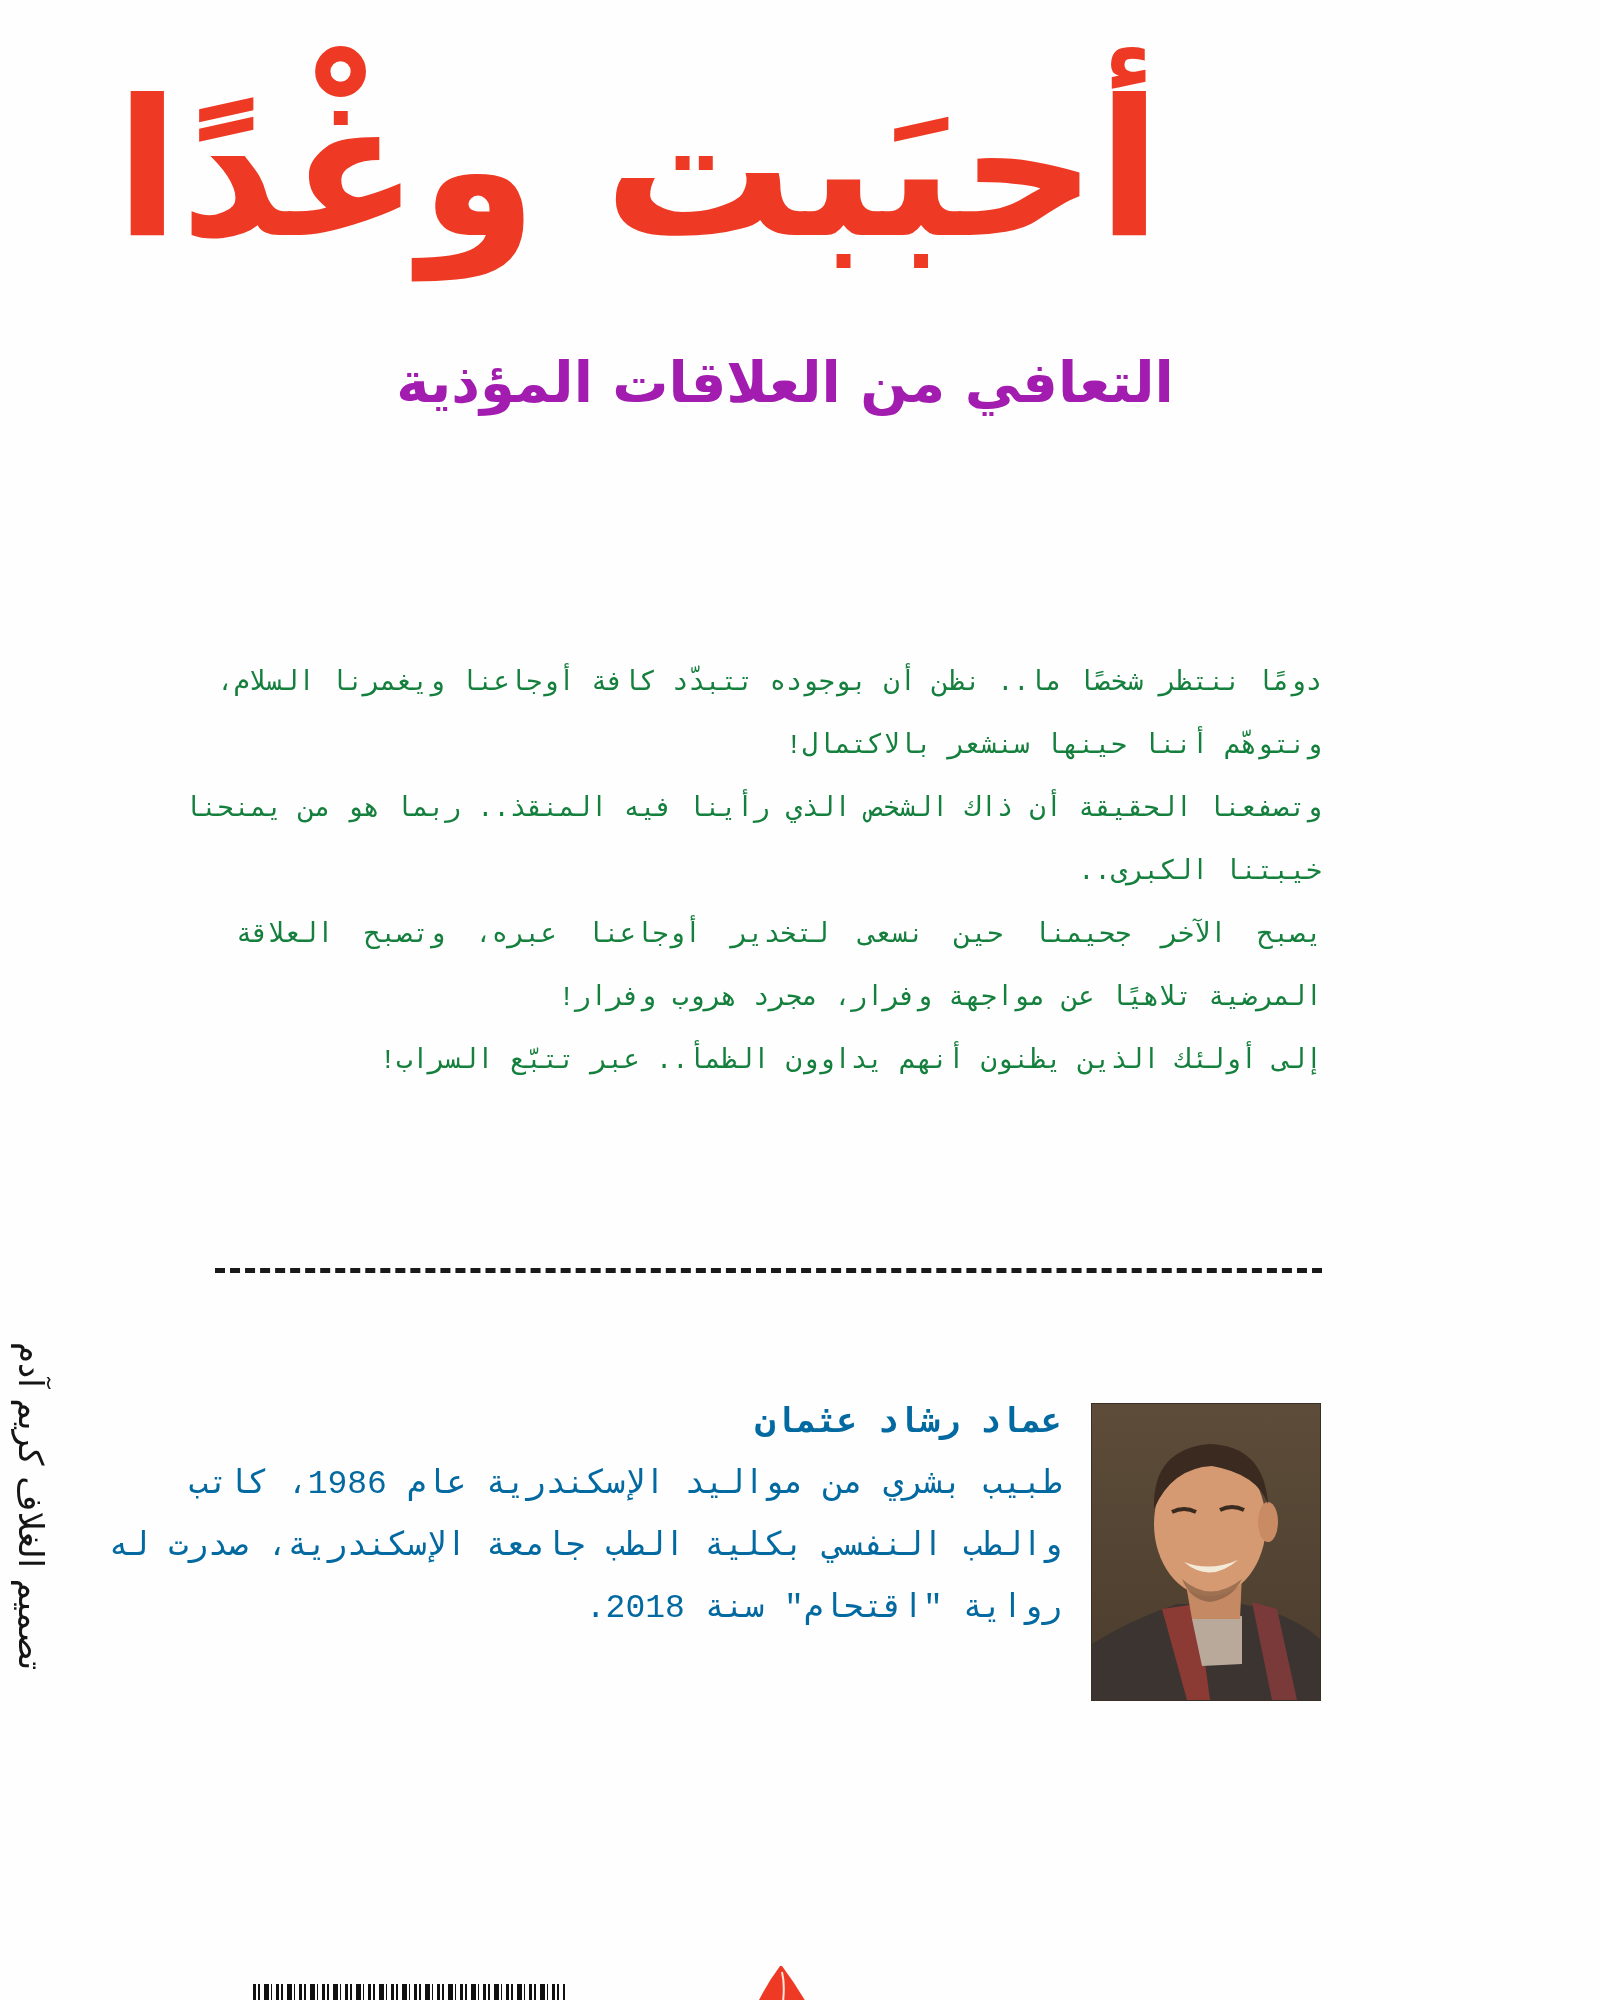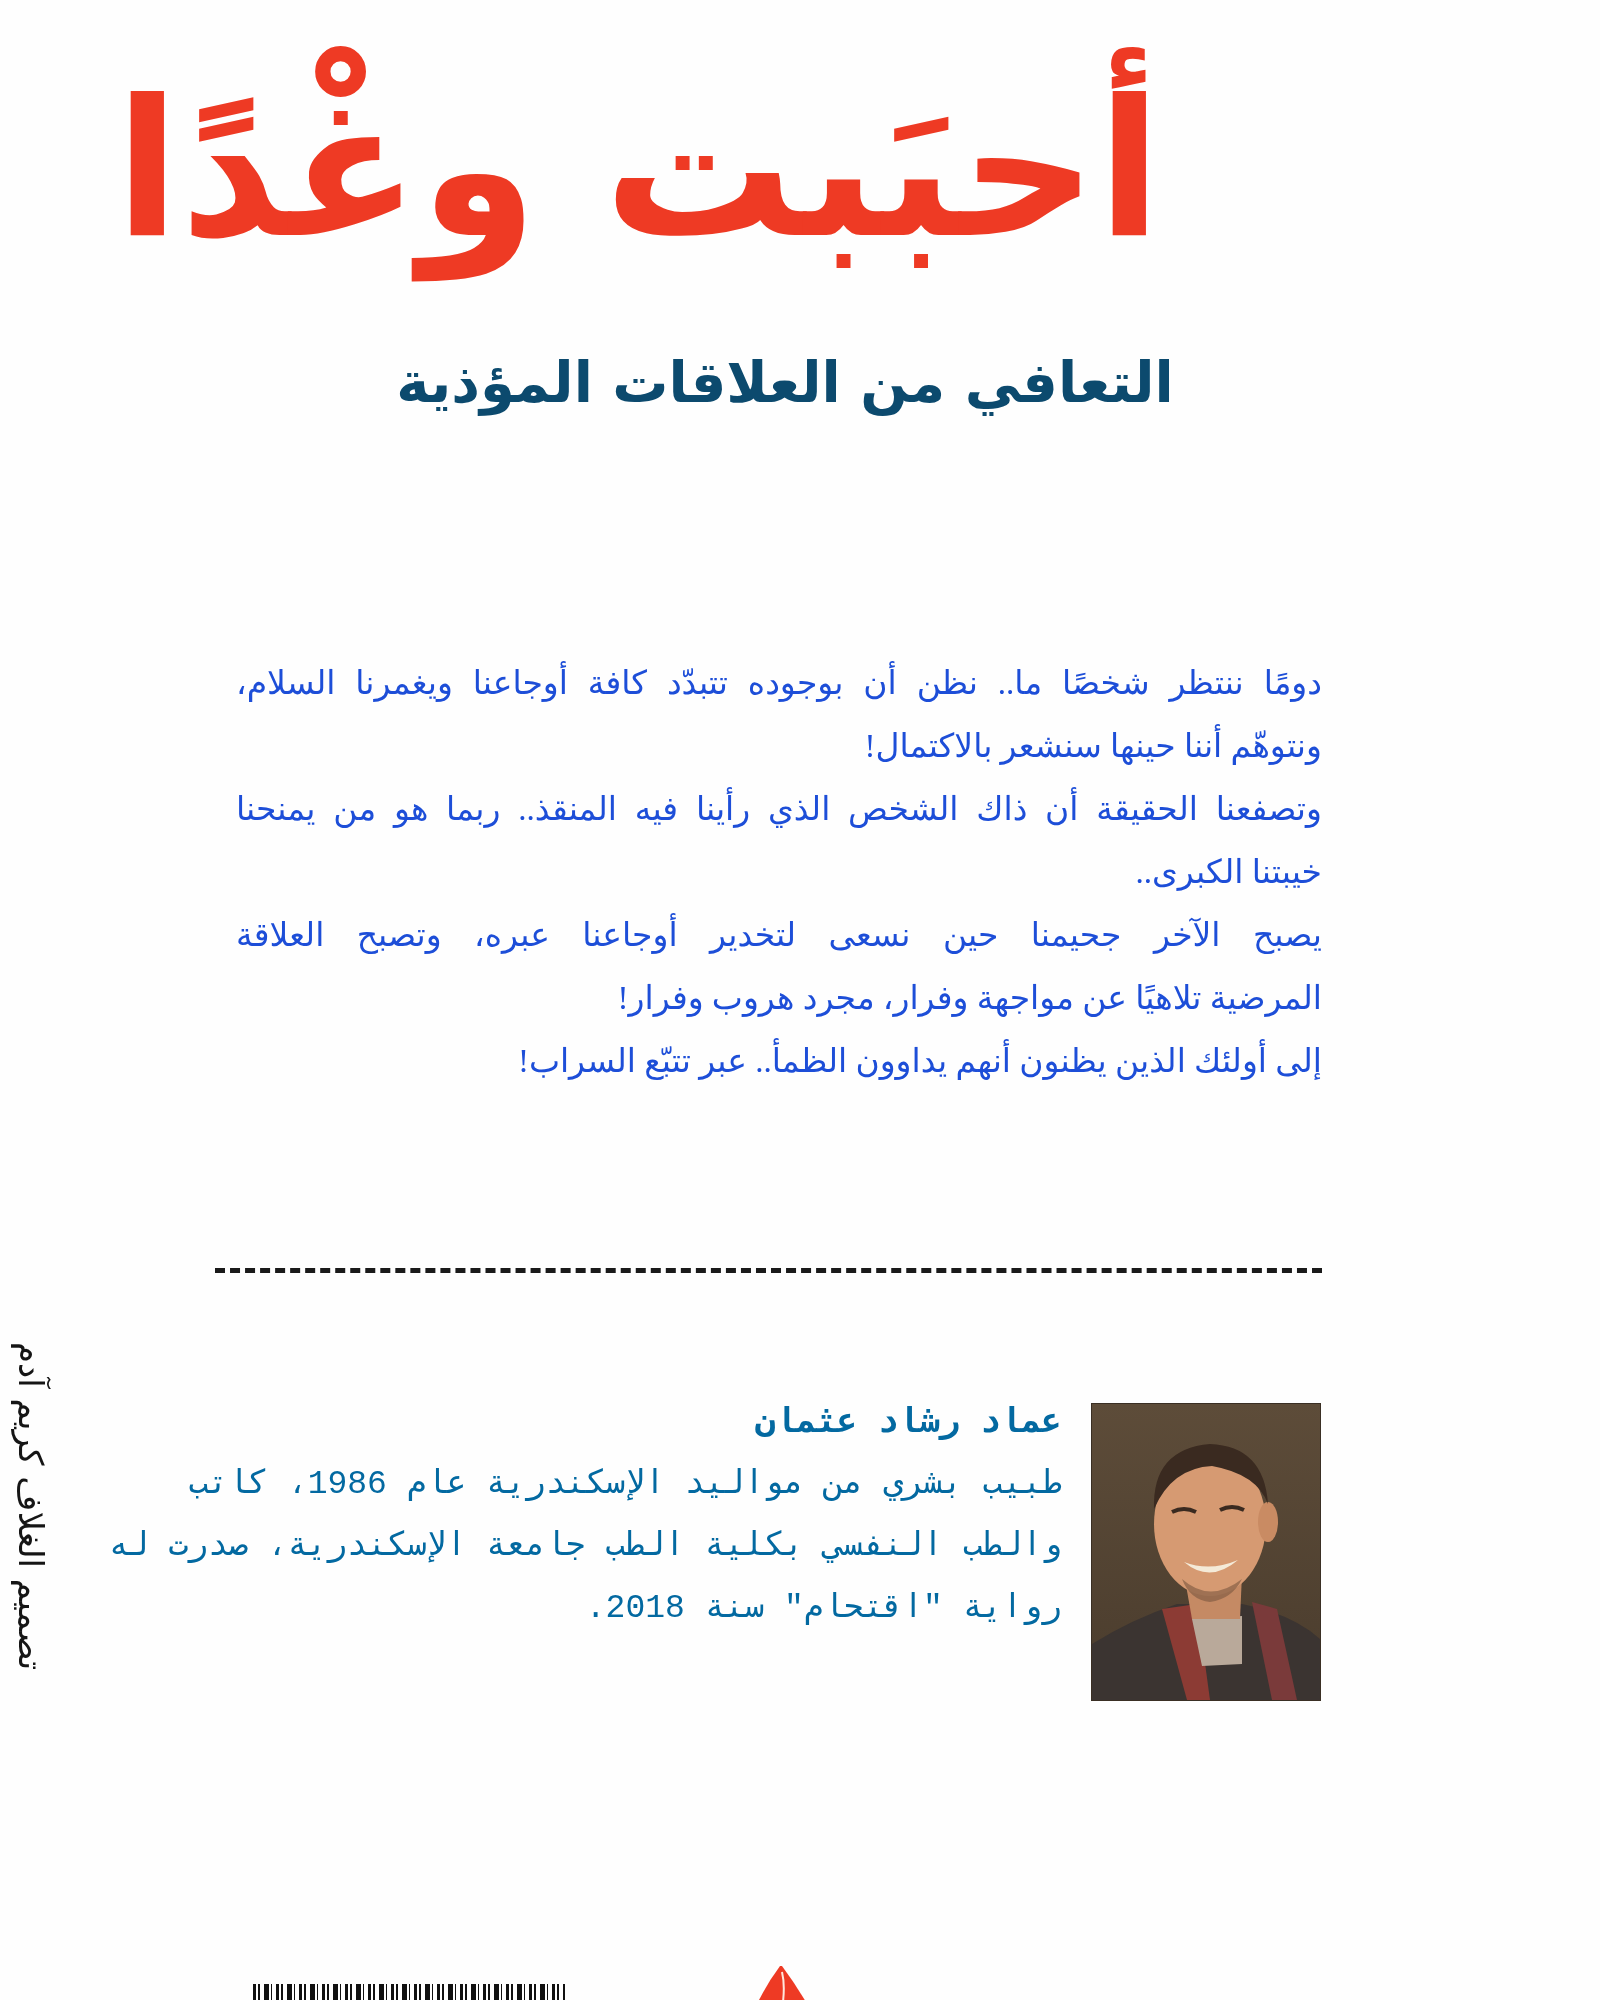--- a/index.html
+++ b/index.html
@@ -41,34 +41,34 @@
       left: 380px;
       top: 338px;
       width: 810px;
       height: 90px;
       direction: rtl;
       text-align: center;
       font-family: "DejaVu Sans", sans-serif;
       font-weight: bold;
       font-size: 56px;
       line-height: 90px;
-      color: #0c4a6e;
+      color: #a21caf;
       white-space: nowrap;
     }
     .blurb {
       position: absolute;
       left: 236px;
       top: 652px;
       width: 1086px;
       direction: rtl;
       text-align: right;
-      font-family: Liberation Serif, serif;
-      font-size: 33px;
+      font-family: Liberation Mono, monospace;
+      font-size: 27px;
       line-height: 63px;
-      color: #1d4ed8;
+      color: #15803d;
     }
     .blurb .line {
       display: block;
       white-space: nowrap;
       height: 63px;
     }
     .blurb .line.justify {
       text-align: justify;
       text-align-last: justify;
     }

